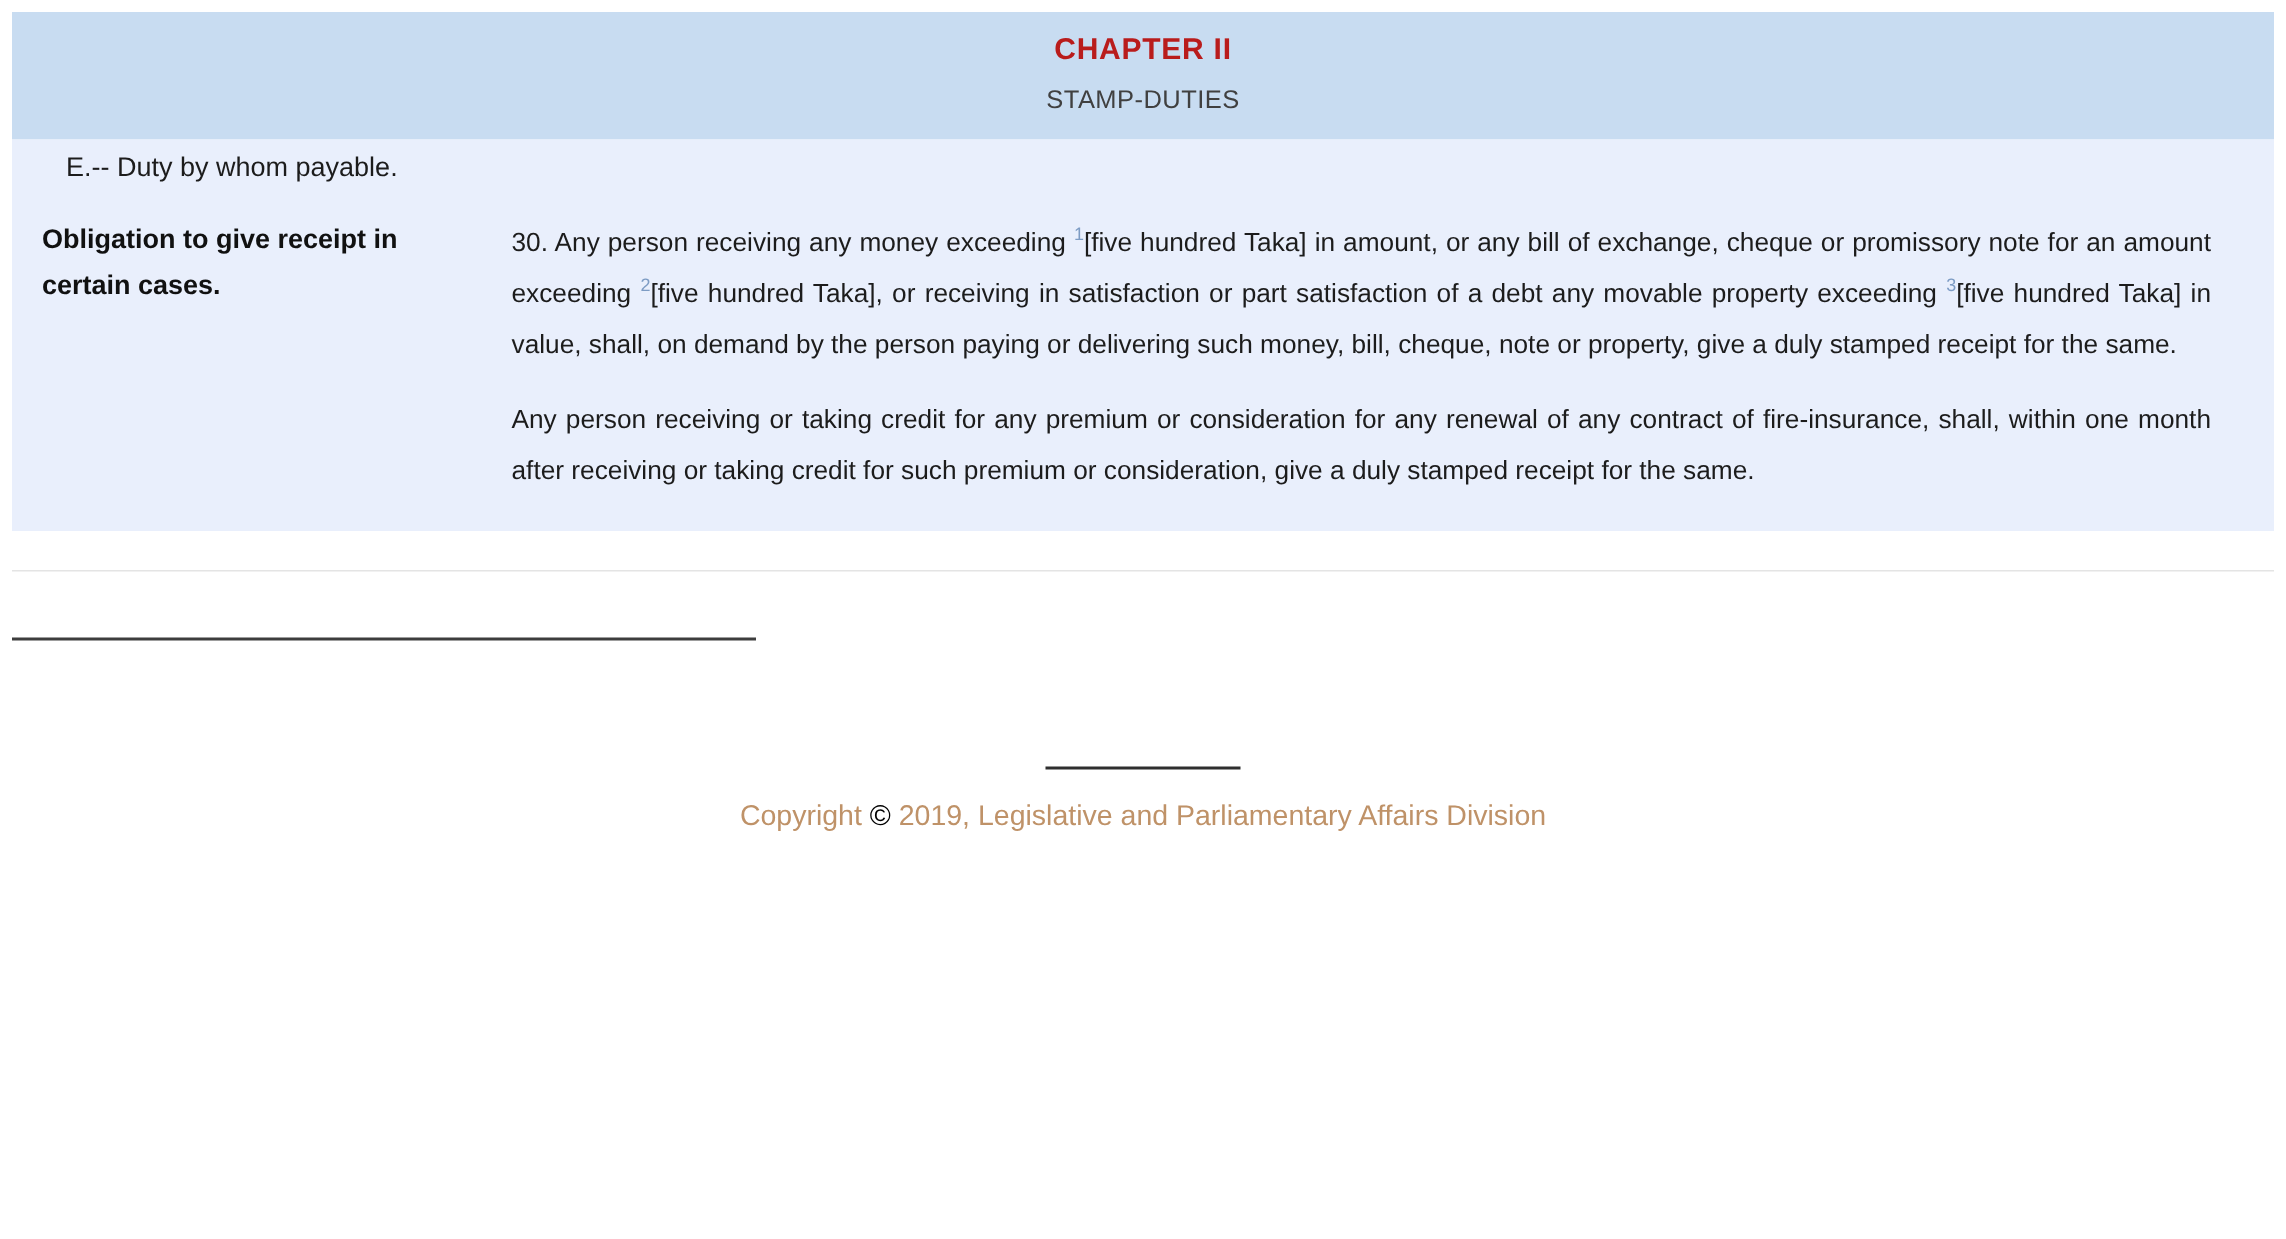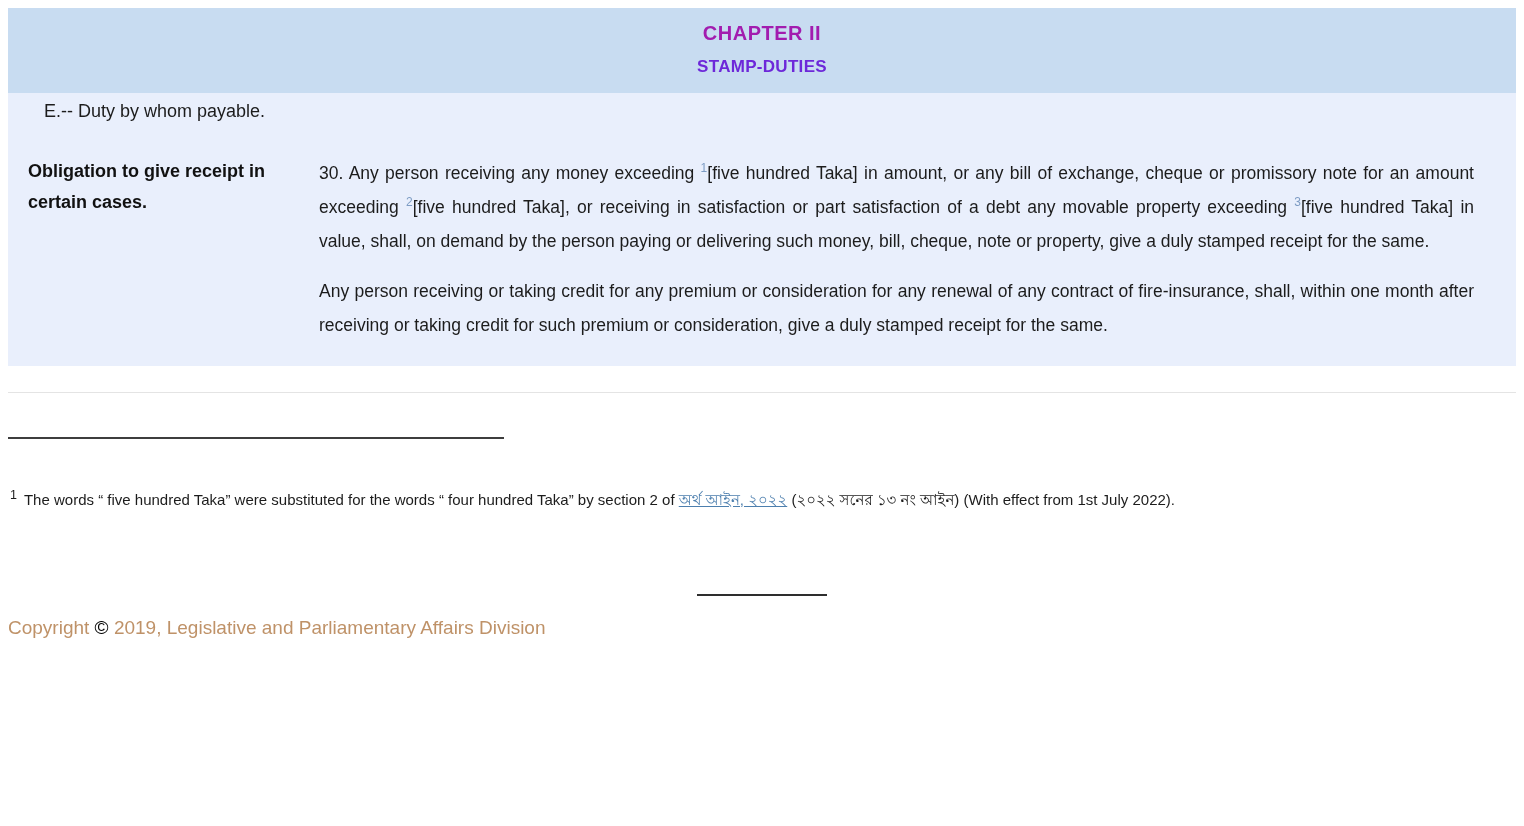--- a/index.html
+++ b/index.html
@@ -16,44 +16,45 @@
     background: #c8dcf1;
     text-align: center;
     padding: 13px 0 16px;
   }
   .chapter-title {
     font-size: 20px;
     font-weight: bold;
     letter-spacing: 0.5px;
     line-height: 24px;
     margin-bottom: 12px;
-    color: #a21caf;
+    color: #b91c1c;
   }
   .chapter-subtitle {
     font-size: 17px;
-    font-weight: bold;
+    font-weight: normal;
     letter-spacing: 0.3px;
     line-height: 20px;
-    color: #6d28d9;
+    color: #404040;
   }
 
   
   .content {
     background: #e9effc;
     padding: 5px 20px 24px 20px;
   }
   .part-label {
     font-size: 18px;
     line-height: 26px;
     color: #1c1c1c;
     margin-left: 16px;
   }
   .section-row {
     display: flex;
-    margin-top: 32px;
+    margin-top: 20px;
+    gap: 22px;
   }
   .section-title {
     width: 291px;
     flex-shrink: 0;
     font-size: 18px;
     font-weight: bold;
     line-height: 31px;
     color: #111;
     padding-right: 40px;
   }
@@ -100,21 +101,21 @@
     padding-right: 7px;
     color: #1c1c1c;
   }
   .fn-link {
     color: #4d7fae;
     text-decoration: underline;
     cursor: pointer;
   }
 
   
-  .page-footer { margin-top: 84px; text-align: left; }
+  .page-footer { margin-top: 84px; text-align: center; }
   .footer-sep {
     width: 130px;
     border-top: 2px solid #2e2e2e;
     margin: 0 auto 18px auto;
     height: 0;
   }
   .copyright, .ministry {
     color: #bf9268;
     font-size: 19px;
     line-height: 27px;
@@ -138,19 +139,18 @@
       <p class="para">Any person receiving or taking credit for any premium or consideration for any renewal of any contract of fire-insurance, shall, within one month after receiving or taking credit for such premium or consideration, give a duly stamped receipt for the same.</p>
     </div>
   </div>
 </div>
 
 <hr class="light-hr">
 
 <div class="footnote-sep"></div>
 
 <div class="footnotes">
-  <div class="footnote"><sup class="fn-marker">1</sup><span>The words “ five hundred Taka” were substituted for the words “ four hundred Taka” by section 2 of </span><a class="fn-link">অর্থ আইন, ২০২২</a><span> (২০২২ সনের ১৩ নং আইন) (With effect from 1st July 2022).</span></div>
 </div>
 
 <div class="page-footer">
   <div class="footer-sep"></div>
   <div class="copyright"><span>Copyright </span><span class="copy-symbol">©</span><span> 2019, Legislative and Parliamentary Affairs Division</span></div>
 </div>
 
 </body></html>

